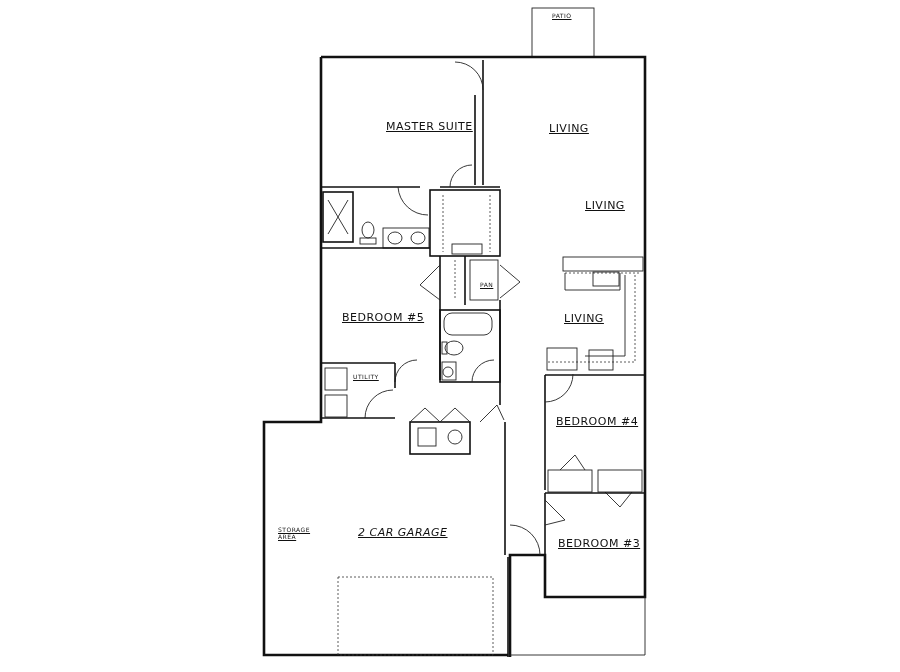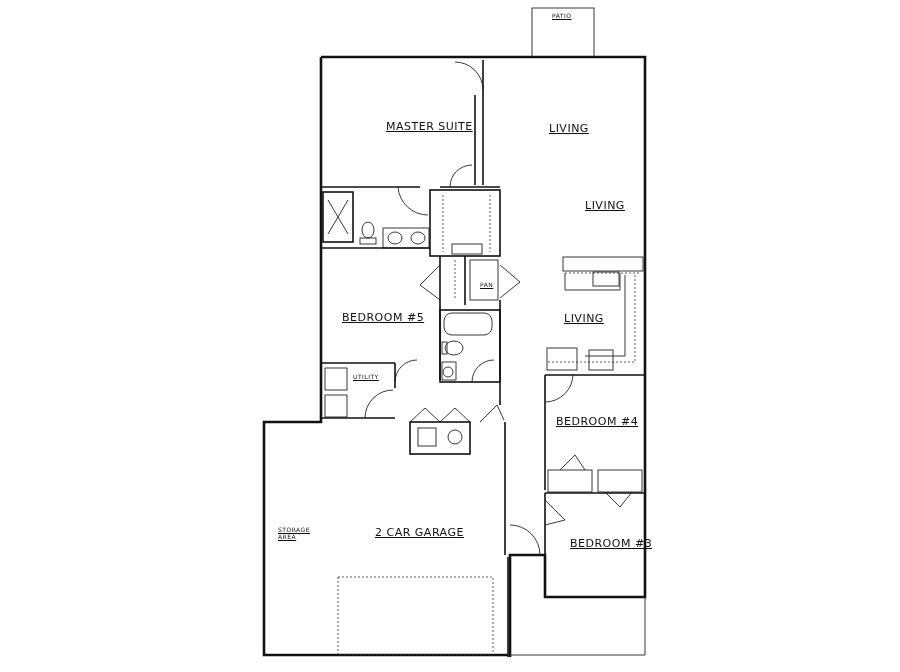--- a/index.html
+++ b/index.html
@@ -107,14 +107,14 @@
 <div class="lbl sm" style="left:552px;top:12px;">PATIO</div>
 <div class="lbl big" style="left:355px;top:120px;margin-left:31px;">MASTER SUITE</div>
 <div class="lbl big" style="left:549px;top:122px;">LIVING</div>
 <div class="lbl big" style="left:585px;top:199px;">LIVING</div>
 <div class="lbl sm" style="left:480px;top:281px;">PAN</div>
 <div class="lbl big" style="left:342px;top:311px;">BEDROOM #5</div>
 <div class="lbl big" style="left:564px;top:312px;">LIVING</div>
 <div class="lbl sm" style="left:353px;top:373px;">UTILITY</div>
 <div class="lbl big" style="left:556px;top:415px;">BEDROOM #4</div>
 <div class="lbl sm" style="left:278px;top:526px;width:34px;white-space:normal;">STORAGE AREA</div>
-<div class="lbl big" style="left:375px;top:526px;">2 CAR GARAGE</div>
-<div class="lbl big" style="left:570px;top:537px;">BEDROOM #3</div>
+<div class="lbl big" style="left:358px;top:526px;font-style:italic;">2 CAR GARAGE</div>
+<div class="lbl big" style="left:558px;top:537px;">BEDROOM #3</div>
 
 </body></html>

